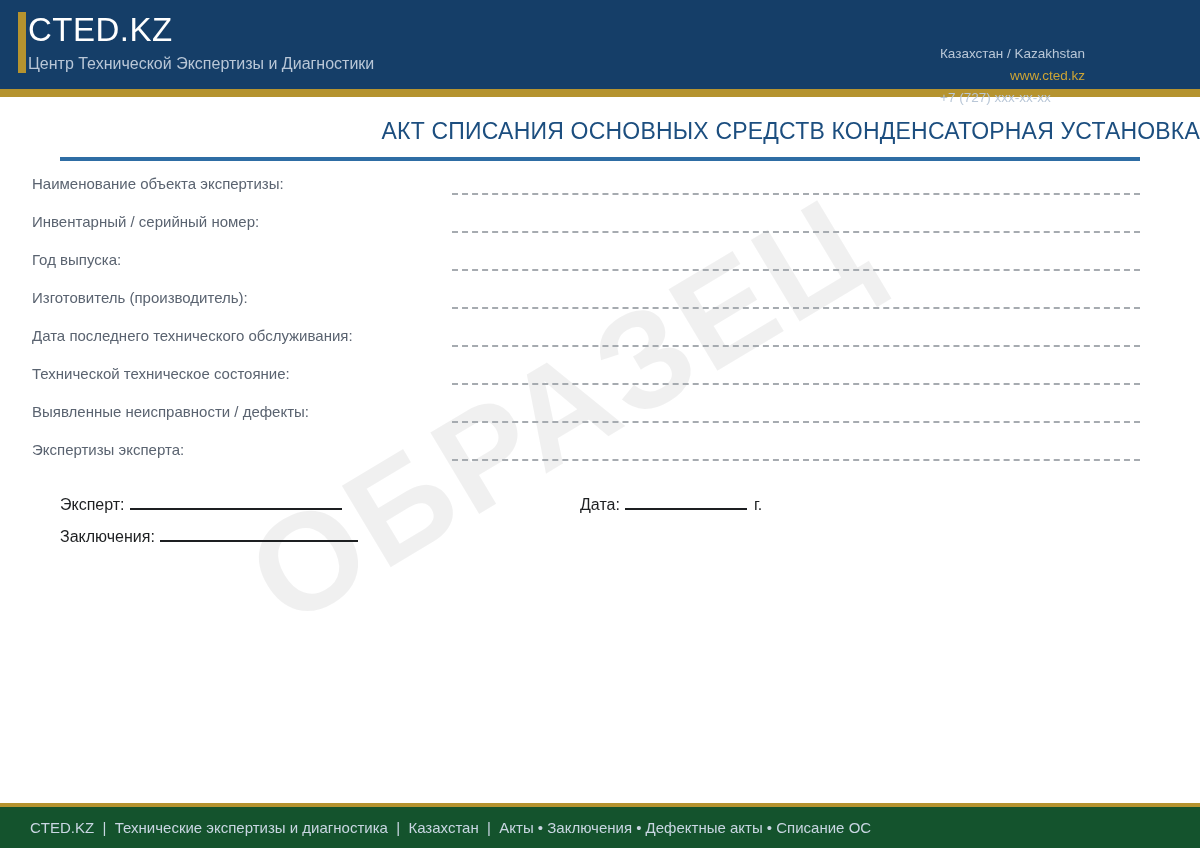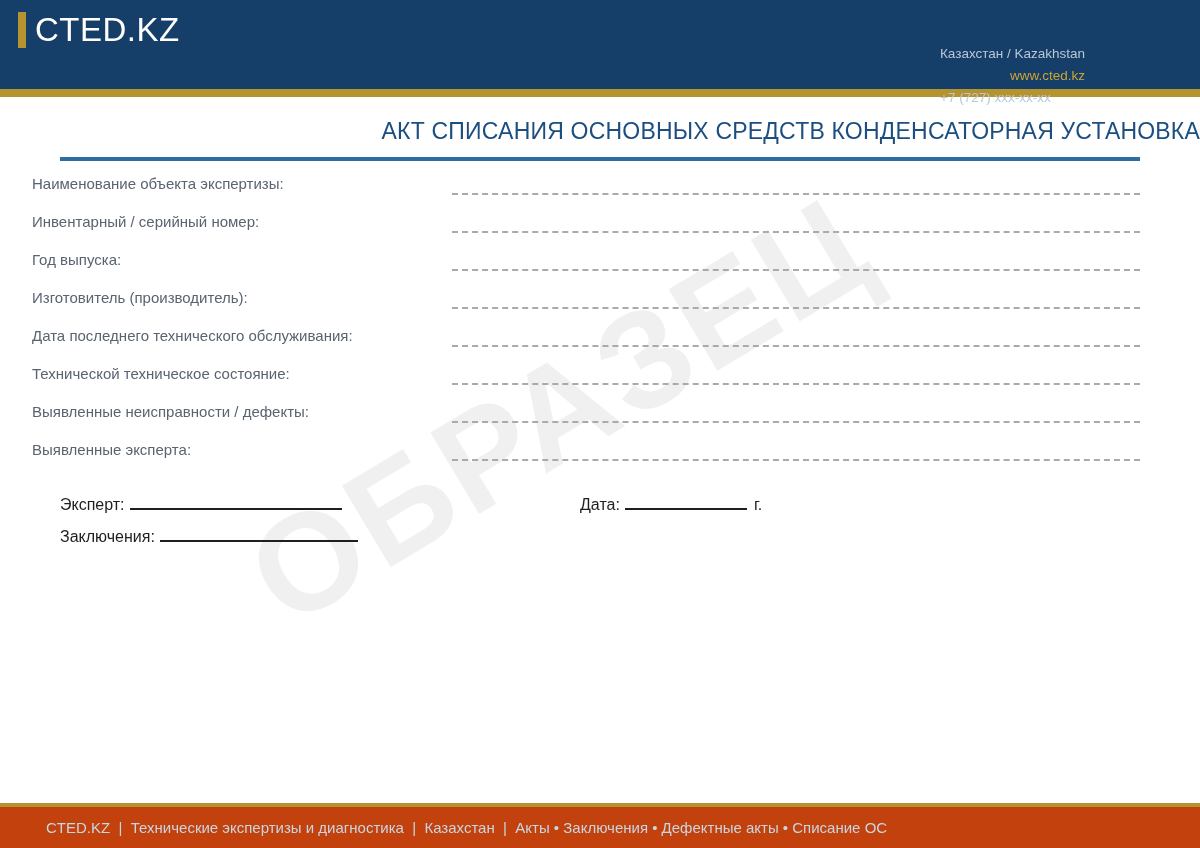--- a/index.html
+++ b/index.html
@@ -15,21 +15,21 @@
   
   .header{
     position:absolute;top:0;left:0;width:1200px;height:89px;
     background:#153e68;
     border-bottom:8px solid #b5932f;
     box-sizing:content-box;
   }
   .logo-wrap{
     position:absolute;left:18px;top:12px;
     border-left:8px solid #b5932f;
-    padding-left:9px;
+    padding-left:2px;
   }
   .logo-text{
     color:#ffffff;font-size:33px;font-weight:500;line-height:36px;letter-spacing:0.5px;
   }
   .logo-sub{
     color:#b9c7d7;font-size:16px;line-height:18px;margin-top:7px;
   }
   .header-right{
     position:absolute;left:940px;top:11px;
     font-size:13.5px;line-height:22px;margin-top:32px;
@@ -112,36 +112,37 @@
     pointer-events:none;
     user-select:none;
   }
 
   
   .footer{
     position:absolute;left:0;bottom:0;width:1200px;
   }
   .footer-gold{height:4px;background:#b5932f;}
   .footer-bar{
-    height:41px;background:#c2410c;
+    height:41px;background:#14532d;
     color:#c9d6e2;
     font-size:15px;
     line-height:41px;
-    padding-left:46px;
+    padding-left:30px;
     white-space:pre;
   }
 </style>
 </head>
 <body>
 
 <div class="page">
 
   <div class="header">
     <div class="logo-wrap">
       <div class="logo-text">CTED.KZ</div>
+      <div class="logo-sub">Центр Технической Экспертизы и Диагностики</div>
     </div>
     <div class="header-right">
       <div class="country">Казахстан / Kazakhstan</div>
       <div class="website">www.cted.kz</div>
       <div class="phone">+7 (727) xxx-xx-xx</div>
     </div>
   </div>
 
   <div class="watermark">ОБРАЗЕЦ</div>
 
@@ -171,21 +172,21 @@
     </div>
     <div class="field-row">
       <span class="field-label">Технической техническое состояние:</span>
       <span class="field-line"></span>
     </div>
     <div class="field-row">
       <span class="field-label">Выявленные неисправности / дефекты:</span>
       <span class="field-line"></span>
     </div>
     <div class="field-row">
-      <span class="field-label">Выявленные эксперта:</span>
+      <span class="field-label">Экспертизы эксперта:</span>
       <span class="field-line"></span>
     </div>
   </div>
 
   <div class="signature">
     <div class="sig-row">
       <div class="sig-left">
         <span>Эксперт:</span><span class="uline expert"></span>
       </div>
       <div class="sig-right">

